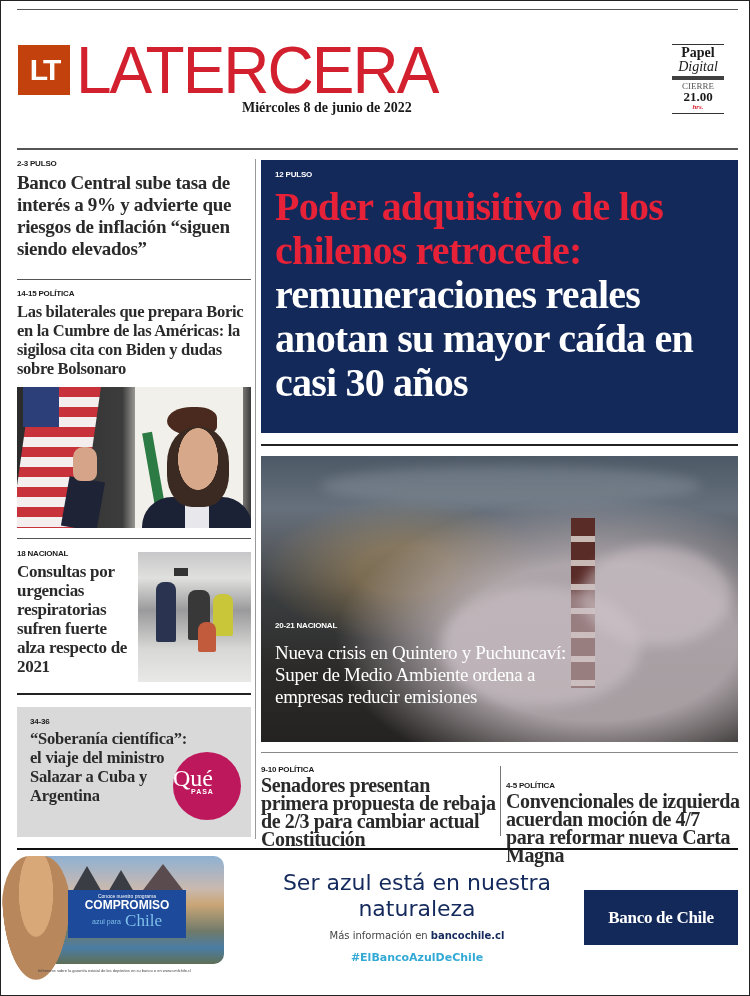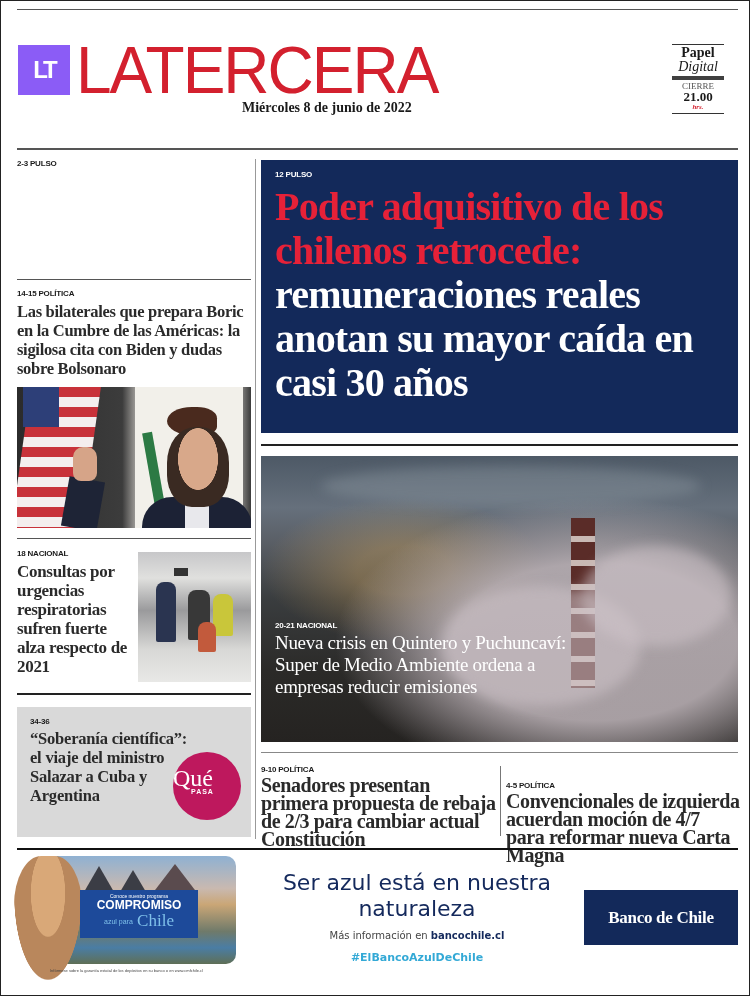--- a/index.html
+++ b/index.html
@@ -1,21 +1,21 @@
 <!DOCTYPE html>
 <html><head>
 <meta charset="utf-8">
 <style>
   * { box-sizing: border-box; margin: 0; padding: 0; }
   html, body { width: 750px; height: 996px; background: #fff; overflow: hidden; }
   body { position: relative; font-family: "DejaVu Serif", serif; color: #1a1a1a; }
   .frame { position: absolute; left: 0; top: 0; width: 750px; height: 996px; border: 1px solid #222; }
   .rule { position: absolute; background: #555; }
   .logo { position: absolute; left: 18px; top: 44px; height: 52px; display: flex; align-items: center; }
-  .logo-box { width: 52px; height: 50px; background: #8b5cf6; color: #fff; font-family: "Liberation Sans", sans-serif; font-weight: bold; font-size: 24px; display: flex; align-items: center; justify-content: center; letter-spacing: -3px; }
+  .logo-box { width: 52px; height: 50px; background: #c2410c; color: #fff; font-family: "Liberation Sans", sans-serif; font-weight: bold; font-size: 30px; display: flex; align-items: center; justify-content: center; letter-spacing: -3px; }
   .logo-text { margin-left: 6px; font-family: "Liberation Sans", sans-serif; font-size: 64px; color: #d3202e; letter-spacing: -2px; line-height: 52px; font-weight: normal; transform: scaleY(1.05); }
   .date { position: absolute; left: 242px; top: 100px; font-family: "Liberation Serif", serif; font-weight: bold; font-size: 14px; }
   .papel { position: absolute; left: 672px; top: 44px; width: 52px; text-align: center; font-family: "Liberation Serif", serif; border-top: 1px solid #333; border-bottom: 1px solid #333; padding: 1px 0 2px; }
   .papel .p1 { font-weight: bold; font-size: 14px; line-height: 14px; }
   .papel .p2 { font-style: italic; font-size: 14px; line-height: 14px; border-bottom: 4px solid #404040; padding-bottom: 2px; }
   .papel .p3 { font-size: 9px; color: #555; line-height: 10px; margin-top: 1px; }
   .papel .p4 { font-weight: bold; font-size: 13px; line-height: 12px; }
   .papel .p5 { font-size: 7px; color: #d3202e; font-style: italic; font-weight: bold; line-height: 8px; }
   .kicker { font-family: "Liberation Sans", sans-serif; font-weight: bold; font-size: 8px; letter-spacing: -0.2px; }
   .hl { font-family: "Liberation Serif", serif; font-weight: bold; color: #2a2a2a; }
@@ -47,24 +47,24 @@
   .qp-story { position: absolute; left: 30px; top: 717px; width: 160px; }
   .qp-story .hl { font-size: 16.5px; line-height: 19px; margin-top: 3px; color: #2a2a2a; letter-spacing: -0.2px; }
   .quintero { left: 261px; top: 456px; width: 477px; height: 286px; background:
       radial-gradient(ellipse at 70% 65%, rgba(190,180,185,0.85) 0 30%, rgba(190,180,185,0) 55%),
       radial-gradient(ellipse at 30% 40%, rgba(220,170,90,0.35) 0 10%, rgba(0,0,0,0) 30%),
       linear-gradient(180deg, #4d5966 0%, #66707c 18%, #5a5f66 30%, #3a3d3f 50%, #2b2a28 75%, #252321 100%); }
   .chimney { position: absolute; left: 310px; top: 62px; width: 24px; height: 170px; background: repeating-linear-gradient(180deg, #5a2c28 0 18px, #c9b9b4 18px 24px); }
   .smoke { position: absolute; border-radius: 50%; background: rgba(205,195,200,0.55); filter: blur(6px); }
   .q-story { position: absolute; left: 275px; top: 621px; width: 300px; }
   .q-story .kicker { color: #fff; }
-  .q-story .hl { color: #fff; font-size: 19px; line-height: 22px; margin-top: 2px; letter-spacing: -0.3px; font-weight: normal; }
+  .q-story .hl { color: #fff; font-size: 19px; line-height: 22px; margin-top: 12px; letter-spacing: -0.3px; font-weight: normal; }
   .bottom-story .hl { font-size: 20px; line-height: 18px; margin-top: 2px; letter-spacing: -0.4px; }
   .vsep { position: absolute; background: #777; }
-  .ad-left { position: absolute; left: 14px; top: 856px; width: 224px; height: 124px; }
+  .ad-left { position: absolute; left: 2px; top: 856px; width: 224px; height: 124px; }
   .ad-photo { position: absolute; left: 22px; top: 0; width: 200px; height: 108px; border-radius: 10px; background: linear-gradient(180deg, #8fb1d2 0%, #c9b9b0 30%, #caa676 45%, #6f7a6a 70%, #4a7da4 85%, #5f6f56 100%); }
   .mountain { position: absolute; background: #3b3d45; clip-path: polygon(0 100%, 50% 0, 100% 100%); }
   .puma { position: absolute; left: 0; top: 0; width: 68px; height: 124px; background: radial-gradient(ellipse at 50% 30%, #d9a878 0 35%, #b9875c 36% 70%, rgba(185,135,92,0) 71%); border-radius: 40% 40% 20% 20%; }
   .ad-inner { position: absolute; left: 66px; top: 34px; width: 118px; height: 48px; background: #1d4a9a; color: #fff; text-align: center; }
   .ad-inner .a1 { font-family: "Liberation Sans", sans-serif; font-size: 5px; margin-top: 3px; }
   .ad-inner .a2 { font-family: "Liberation Sans", sans-serif; font-weight: bold; font-size: 12px; line-height: 13px; }
   .ad-inner .a3 { font-family: "Liberation Serif", serif; font-size: 17px; line-height: 18px; color: #7fc0ea; }
   .ad-inner .a3 small { font-family: "Liberation Sans", sans-serif; font-size: 7px; color: #7fc0ea; vertical-align: middle; }
   .ad-fine { position: absolute; left: 36px; top: 112px; font-family: "Liberation Sans", sans-serif; font-size: 4px; color: #444; white-space: nowrap; }
   .ad-center { position: absolute; left: 272px; top: 870px; width: 290px; text-align: center; font-family: "DejaVu Sans", sans-serif; }
@@ -91,20 +91,21 @@
 <div class="papel">
   <div class="p1">Papel</div>
   <div class="p2">Digital</div>
   <div class="p3">CIERRE</div>
   <div class="p4">21.00</div>
   <div class="p5">hrs.</div>
 </div>
 
 <div class="story s1" style="left:17px;top:159px;width:234px;">
   <div class="kicker">2-3 PULSO</div>
+  <div class="hl">Banco Central sube tasa de interés a 9% y advierte que riesgos de inflación “siguen siendo elevados”</div>
 </div>
 <div class="rule" style="left:17px;top:279px;width:234px;height:1px;"></div>
 
 <div class="story s2" style="left:17px;top:289px;width:236px;">
   <div class="kicker">14-15 POLÍTICA</div>
   <div class="hl">Las bilaterales que prepara Boric en la Cumbre de las Américas: la sigilosa cita con Biden y dudas sobre Bolsonaro</div>
 </div>
 
 <div class="photo boric">
   <div class="flag-us"></div>

